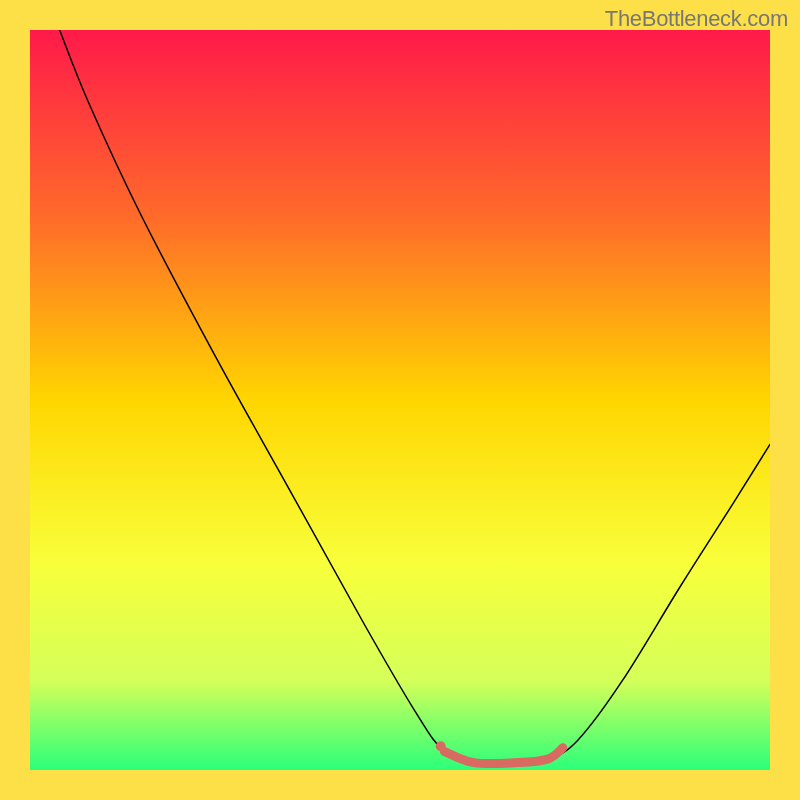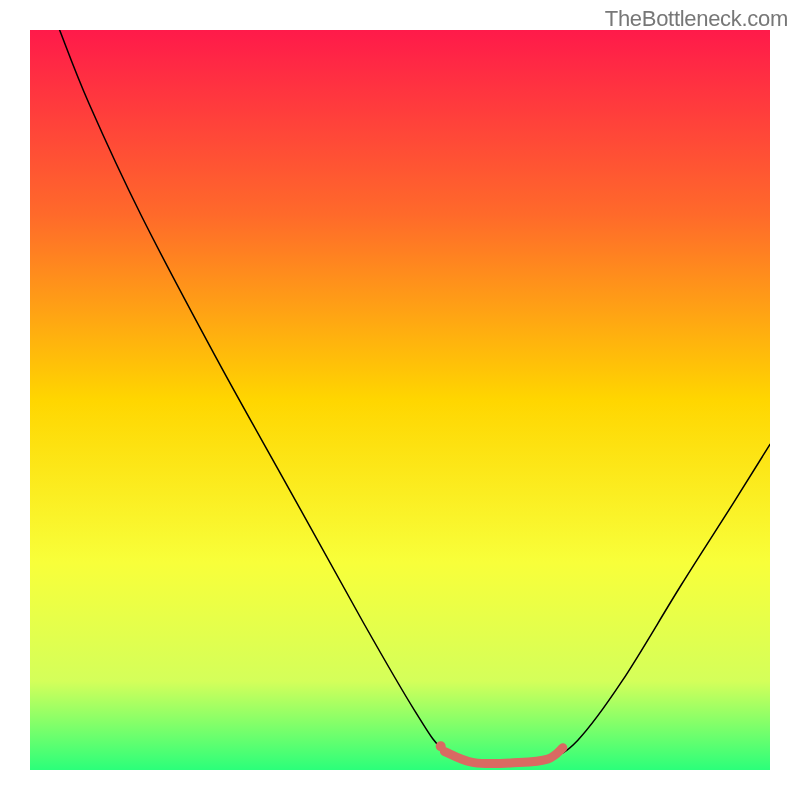--- a/index.html
+++ b/index.html
@@ -10,21 +10,21 @@
     height: 800px;
     position: relative;
     font-family: Arial, sans-serif;
   }
   .frame {
     position: absolute;
     top: 0;
     left: 0;
     width: 800px;
     height: 800px;
-    background: #ffffff;
+    background: #fde047;
   }
   .plot-area {
     position: absolute;
     top: 30px;
     left: 30px;
     width: 740px;
     height: 740px;
   }
   .watermark {
     position: absolute;

